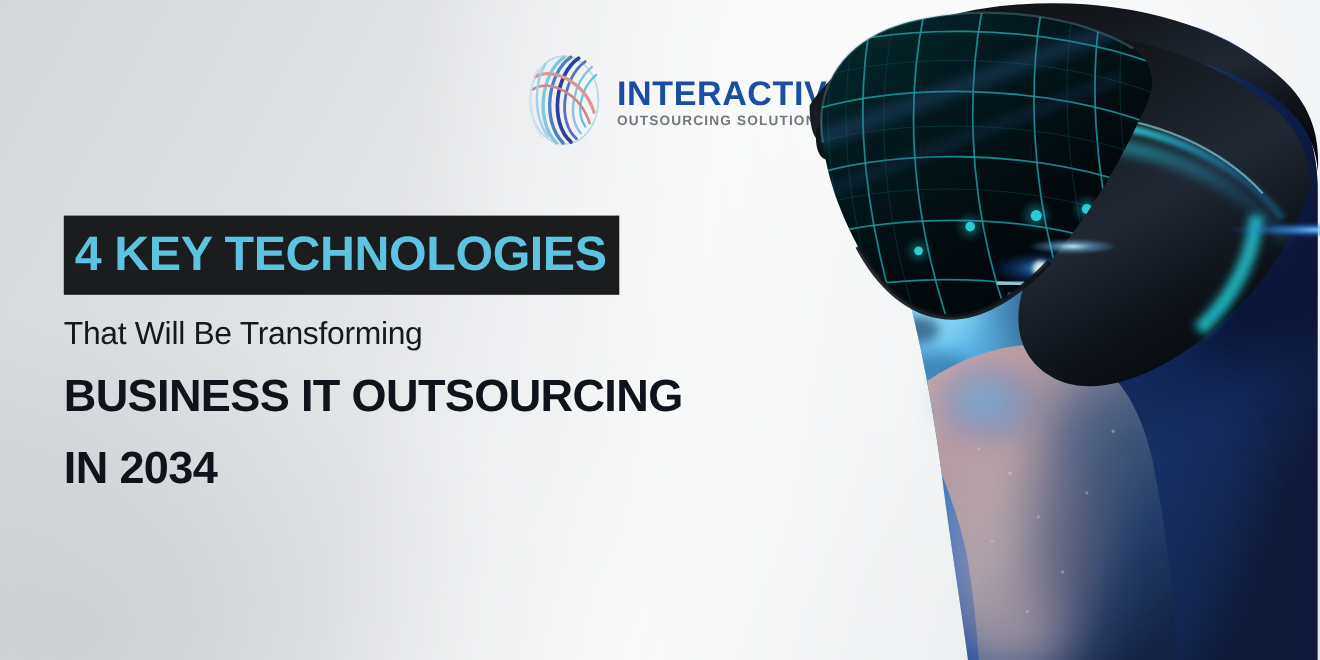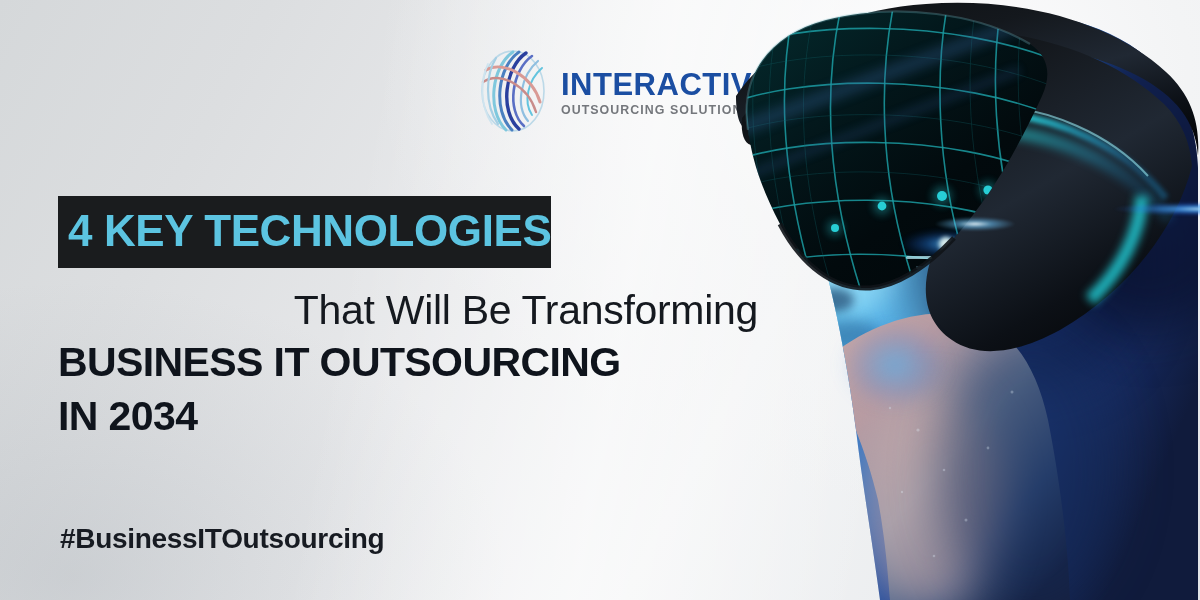--- a/index.html
+++ b/index.html
@@ -42,36 +42,36 @@
     font-size:12.4px; font-weight:bold; color:#74777c;
     letter-spacing:1.05px; line-height:1; margin-top:4px; white-space:nowrap;
   }
 
   
   .copy { position:absolute; left:58px; top:196px; width:700px; z-index:6; }
 
   .kicker-band {
     display:inline-block;
     background:#1a1c1e;
-    padding:13px 0 15px 10px;
+    padding:13px 12px 15px 10px;
     line-height:1;
   }
   .kicker-text {
     font-size:44px; font-weight:bold; color:#5cc4e1;
     letter-spacing:-.4px; line-height:1; white-space:nowrap;
     display:block;
   }
 
   .sub-line {
     margin-top:21px;
-    font-size:41px; font-weight:normal; color:#15191f;
-    letter-spacing:-.3px; line-height:1.05; white-space:nowrap;text-align:right;
+    font-size:29px; font-weight:normal; color:#15191f;
+    letter-spacing:-.3px; line-height:1.05; white-space:nowrap;
   }
   .main-line {
-    margin-top:8px;
+    margin-top:19px;
     font-size:41px; font-weight:bold; color:#0f141c;
     letter-spacing:-.6px; line-height:1.12; white-space:nowrap;
   }
   .hashtag {
     position:absolute; left:60px; top:523px;
     font-size:28px; font-weight:bold; color:#171b22;
     letter-spacing:-.3px; white-space:nowrap; z-index:6;
   }
 
   
@@ -299,15 +299,14 @@
 
   <div class="copy">
     <div class="kicker-band">
       <span class="kicker-text">4 KEY TECHNOLOGIES</span>
     </div>
     <div class="sub-line">That Will Be Transforming</div>
     <div class="main-line">BUSINESS IT OUTSOURCING</div>
     <div class="main-line">IN 2034</div>
   </div>
 
-  <div class="hashtag">#BusinessITOutsourcing</div>
 
 </div>
 
 </body></html>

